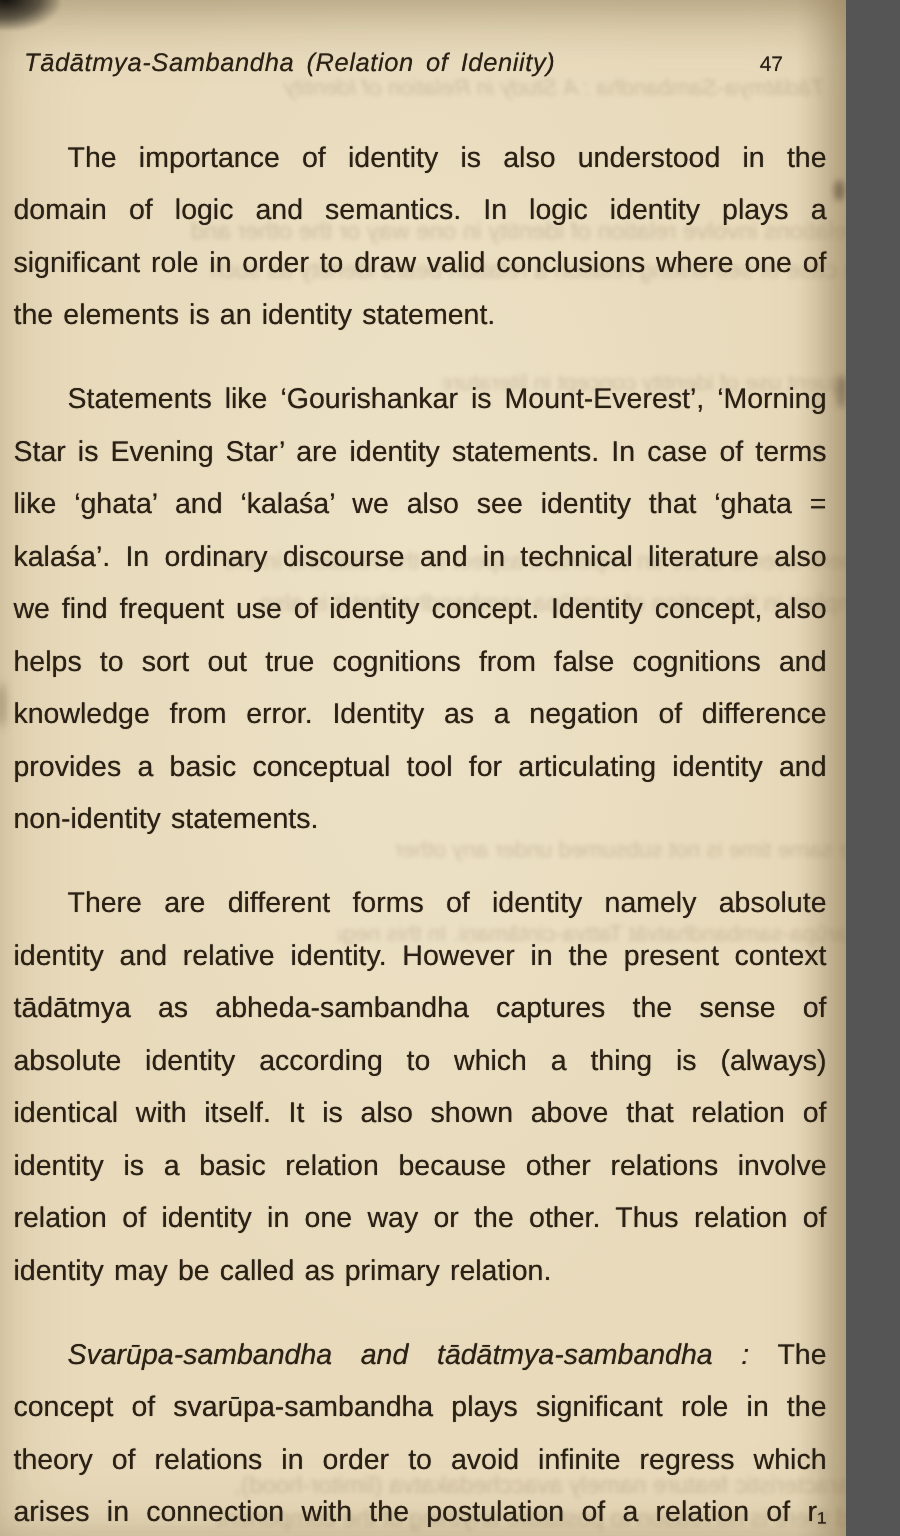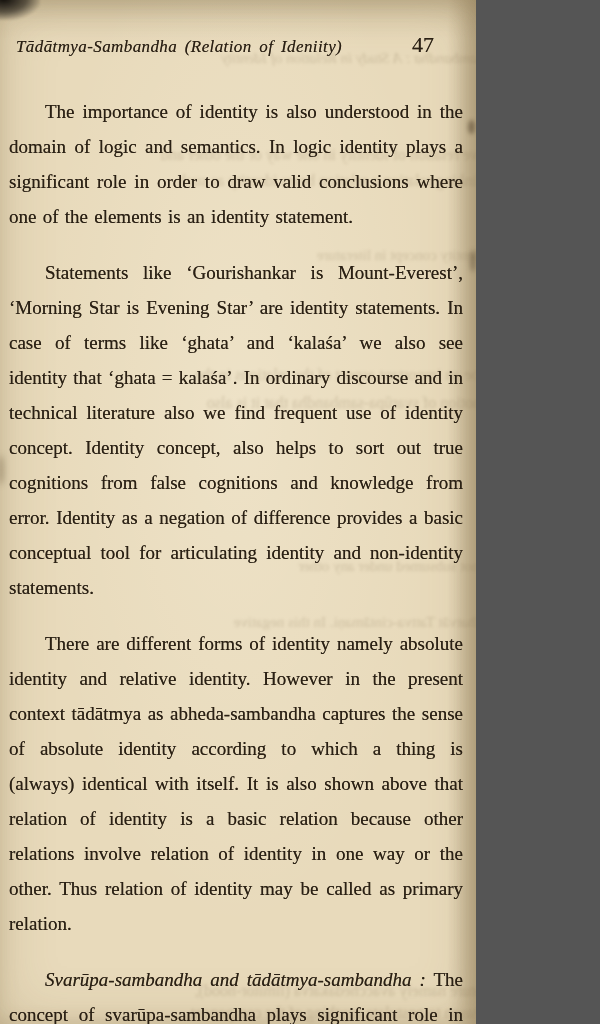--- a/index.html
+++ b/index.html
@@ -2,33 +2,33 @@
 <html><head>
 <meta charset="utf-8">
 <style>
   html, body {
     margin: 0;
     padding: 0;
     background: #555;
   }
   .page {
     position: relative;
-    width: 476px;
+    width: 564px;
     height: 1024px;
     overflow: hidden;
     background:
       radial-gradient(ellipse at 50% 40%, rgba(255,250,235,0.25) 0%, rgba(255,250,235,0) 60%),
       linear-gradient(to right, rgba(0,0,0,0) 94%, rgba(95,72,38,0.20) 100%),
       linear-gradient(to bottom, rgba(110,85,45,0.10) 0%, rgba(0,0,0,0) 4%),
       #e8dabb;
     box-shadow:
       inset 0 0 55px rgba(125,98,55,0.22),
       inset -10px 0 20px rgba(100,75,40,0.18),
       inset 0 12px 22px rgba(100,75,40,0.10);
-    font-family: Liberation Serif, serif;
+    font-family: Liberation Sans, sans-serif;
     color: #2a2014;
   }
 
   
   .ghost {
     position: absolute;
     transform: scaleX(-1);
     filter: blur(1.4px);
     opacity: 0.26;
     color: #7d6b4c;
@@ -73,21 +73,21 @@
     padding: 32px 16px 0 16px;
   }
   .header-title {
     font-style: italic;
     font-size: 17px;
     letter-spacing: 0.4px;
     word-spacing: 3px;
     text-shadow: 0 0 0.5px rgba(42,32,20,0.65);
   }
   .page-number {
-    font-size: 22px;
+    font-size: 14px;
     padding-right: 26px;
     text-shadow: 0 0 0.5px rgba(42,32,20,0.65);
   }
 
   .body-text {
     position: relative;
     z-index: 1;
     padding: 36px 13px 0 9px;
     font-size: 19px;
     line-height: 35px;

